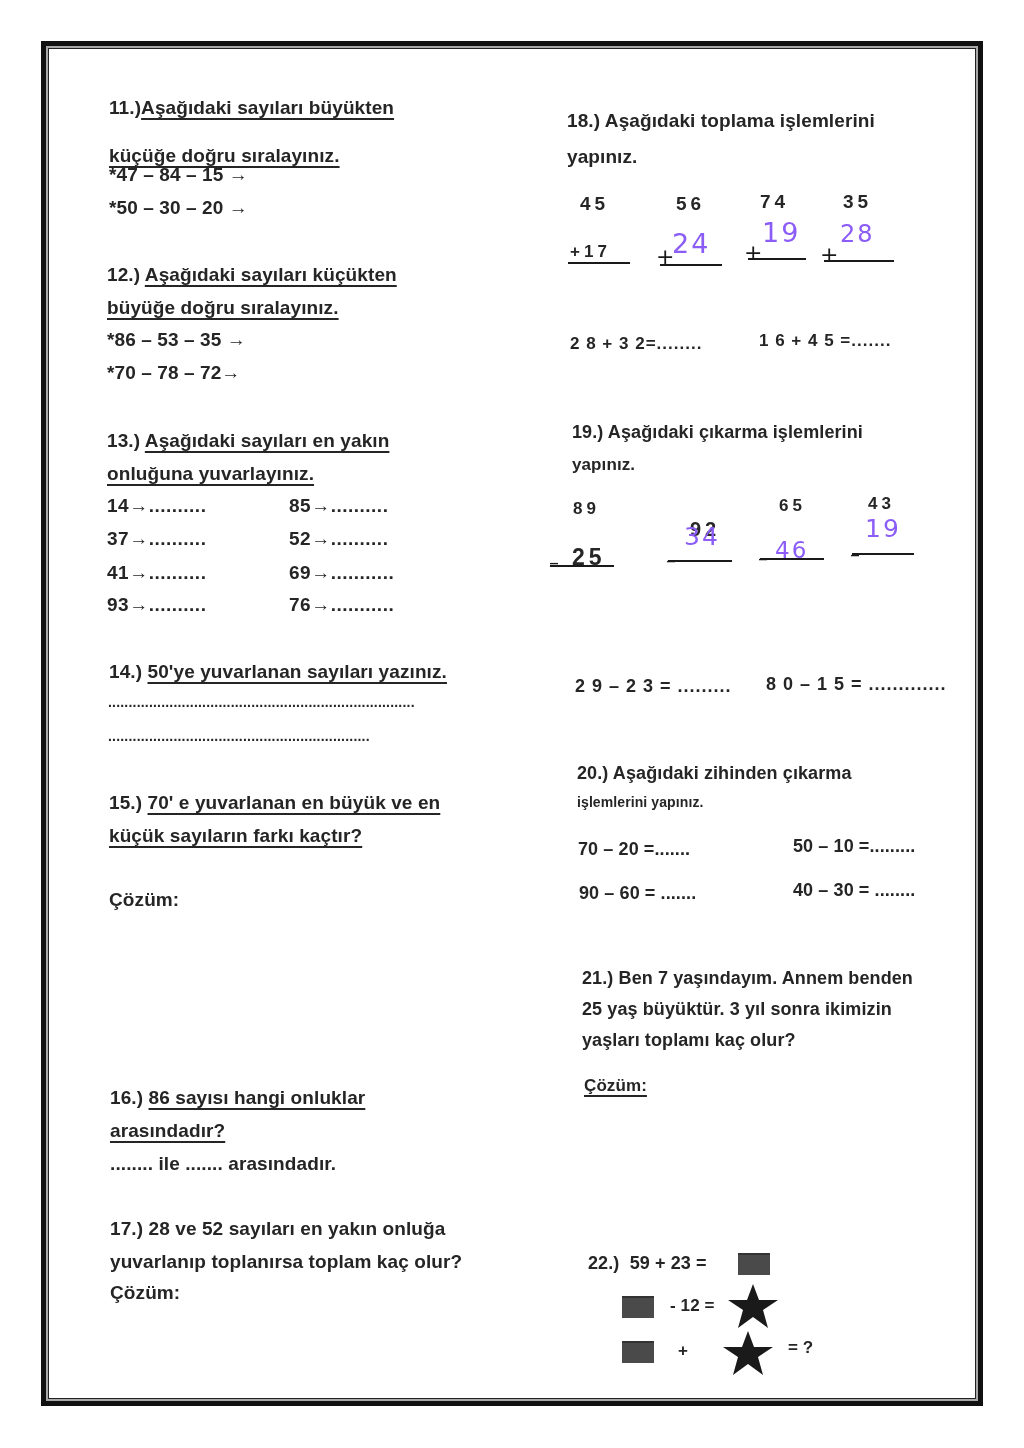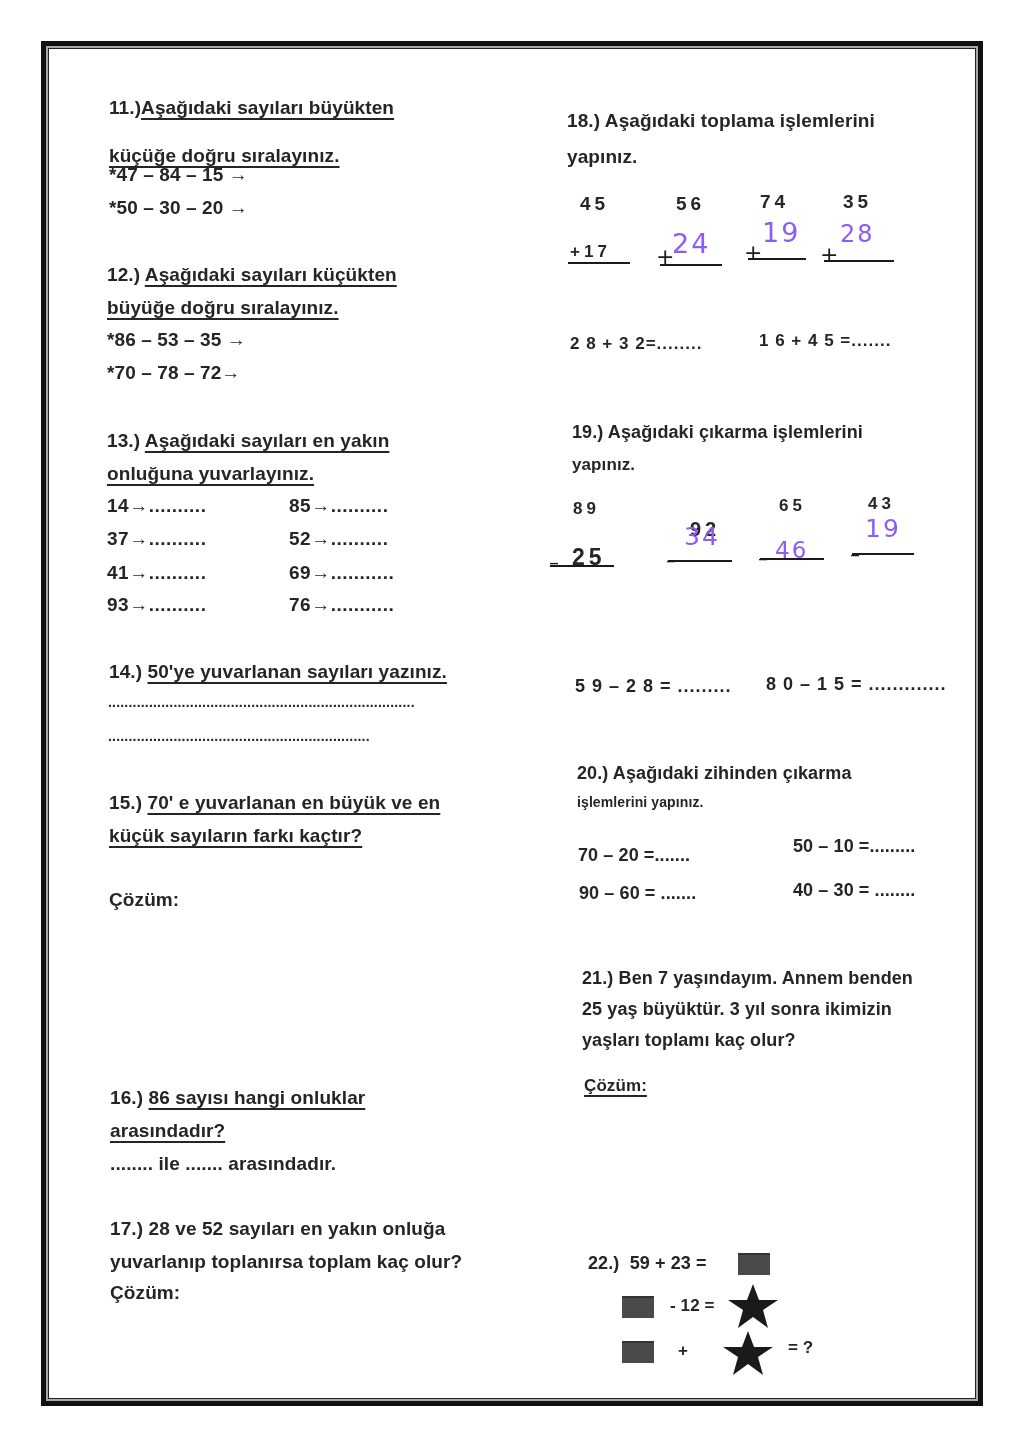--- a/index.html
+++ b/index.html
@@ -152,30 +152,30 @@
   <div class="num" style="left:779px; top:496px; font-size:17px;">65</div>
   <div class="sign" style="left:758px; top:546px; font-size:20px;">–</div>
   <div class="hand" style="left:775px; top:522px; font-size:23px;margin-top:15px;">46</div>
   <div class="rule" style="left:760px; top:558px; width:64px;"></div>
 
   <div class="num" style="left:868px; top:494px; font-size:17px;">43</div>
   <div class="sign" style="left:850px; top:542px; font-size:20px;">–</div>
   <div class="hand" style="left:865px; top:514px; font-size:25px;">19</div>
   <div class="rule" style="left:852px; top:553px; width:62px;"></div>
 
-  <div class="t" style="left:575px; top:676px; font-size:18px; letter-spacing:1px;">5 9 – 2 8 = .........</div>
+  <div class="t" style="left:575px; top:676px; font-size:18px; letter-spacing:1px;">2 9 – 2 3 = .........</div>
   <div class="t" style="left:766px; top:674px; font-size:18px; letter-spacing:1px;">8 0 – 1 5 = .............</div>
 </div>
 
 <div>
   <div class="t" style="left:577px; top:763px; font-size:18px;">
     <span>20.)</span> <span>Aşağıdaki zihinden çıkarma</span>
   </div>
   <div class="t" style="left:577px; top:794px; font-size:14px;">işlemlerini yapınız.</div>
-  <div class="t" style="left:578px; top:839px; font-size:18px;margin-top:6px;">70 – 20 =.......</div>
+  <div class="t" style="left:578px; top:839px; font-size:18px;">70 – 20 =.......</div>
   <div class="t" style="left:793px; top:836px; font-size:18px;">50 – 10 =.........</div>
   <div class="t" style="left:579px; top:883px; font-size:18px;">90 – 60 = .......</div>
   <div class="t" style="left:793px; top:880px; font-size:18px;">40 – 30 = ........</div>
 </div>
 
 <div>
   <div class="t" style="left:582px; top:968px; font-size:18px;">
     <span>21.)</span> <span>Ben 7 yaşındayım. Annem benden</span>
   </div>
   <div class="t" style="left:582px; top:999px; font-size:18px;">25 yaş büyüktür. 3 yıl sonra ikimizin</div>

